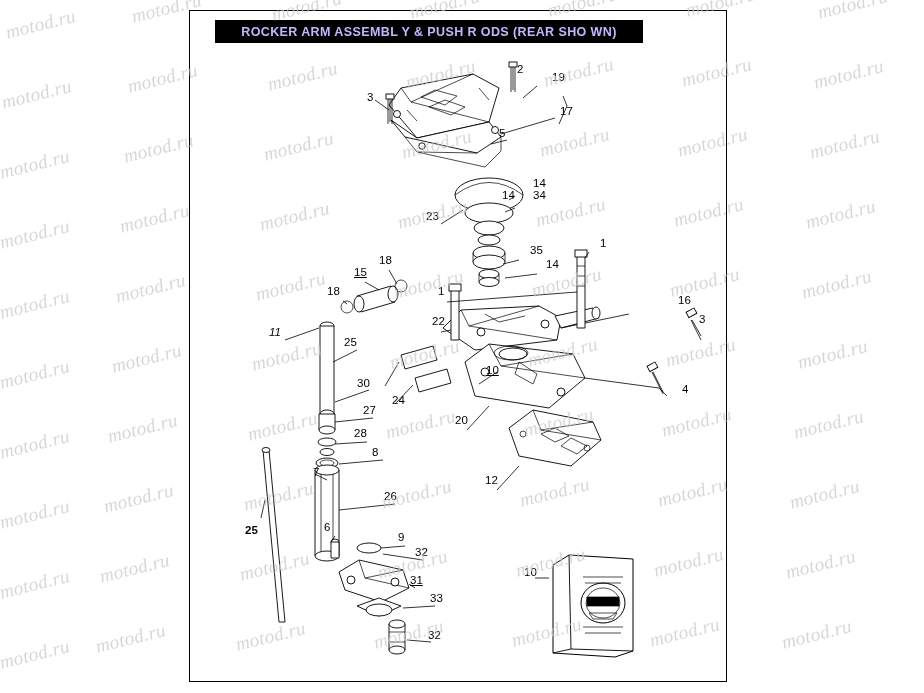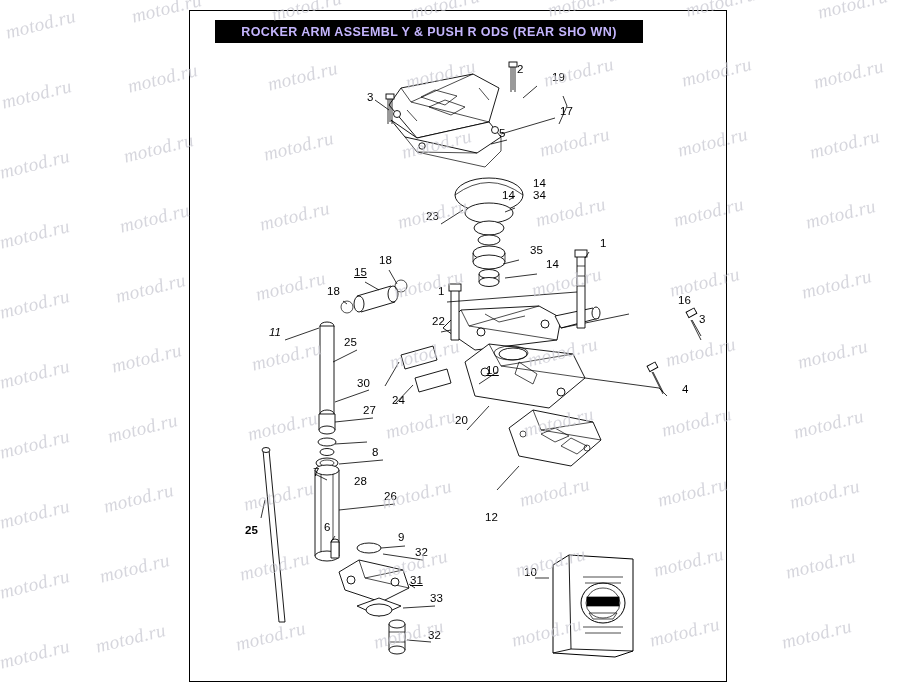--- a/index.html
+++ b/index.html
@@ -393,24 +393,24 @@
       <div class="callout" style="left: 432px; top: 315px;">22</div>
       <div class="callout" style="left: 699px; top: 313px;">3</div>
       <div class="callout" style="left: 269px; top: 326px; font-style: italic;">11</div>
       <div class="callout" style="left: 344px; top: 336px;">25</div>
       <div class="callout" style="left: 486px; top: 364px; text-decoration: underline;">10</div>
       <div class="callout" style="left: 357px; top: 377px;">30</div>
       <div class="callout" style="left: 682px; top: 383px;">4</div>
       <div class="callout" style="left: 363px; top: 404px;">27</div>
       <div class="callout" style="left: 392px; top: 394px;">24</div>
       <div class="callout" style="left: 455px; top: 414px;">20</div>
-      <div class="callout" style="left: 354px; top: 427px; margin-top: 48px;">28</div>
+      <div class="callout" style="left: 354px; top: 427px;">28</div>
       <div class="callout" style="left: 372px; top: 446px;">8</div>
       <div class="callout" style="left: 313px; top: 466px;">7</div>
-      <div class="callout" style="left: 485px; top: 474px; margin-top: 37px;">12</div>
+      <div class="callout" style="left: 485px; top: 474px;">12</div>
       <div class="callout" style="left: 384px; top: 490px;">26</div>
       <div class="callout" style="left: 245px; top: 524px; font-weight: bold;">25</div>
       <div class="callout" style="left: 324px; top: 521px;">6</div>
       <div class="callout" style="left: 398px; top: 531px;">9</div>
       <div class="callout" style="left: 415px; top: 546px;">32</div>
       <div class="callout" style="left: 524px; top: 566px;">10</div>
       <div class="callout" style="left: 410px; top: 574px; text-decoration: underline;">31</div>
       <div class="callout" style="left: 430px; top: 592px;">33</div>
       <div class="callout" style="left: 428px; top: 629px;">32</div>
     </div>

